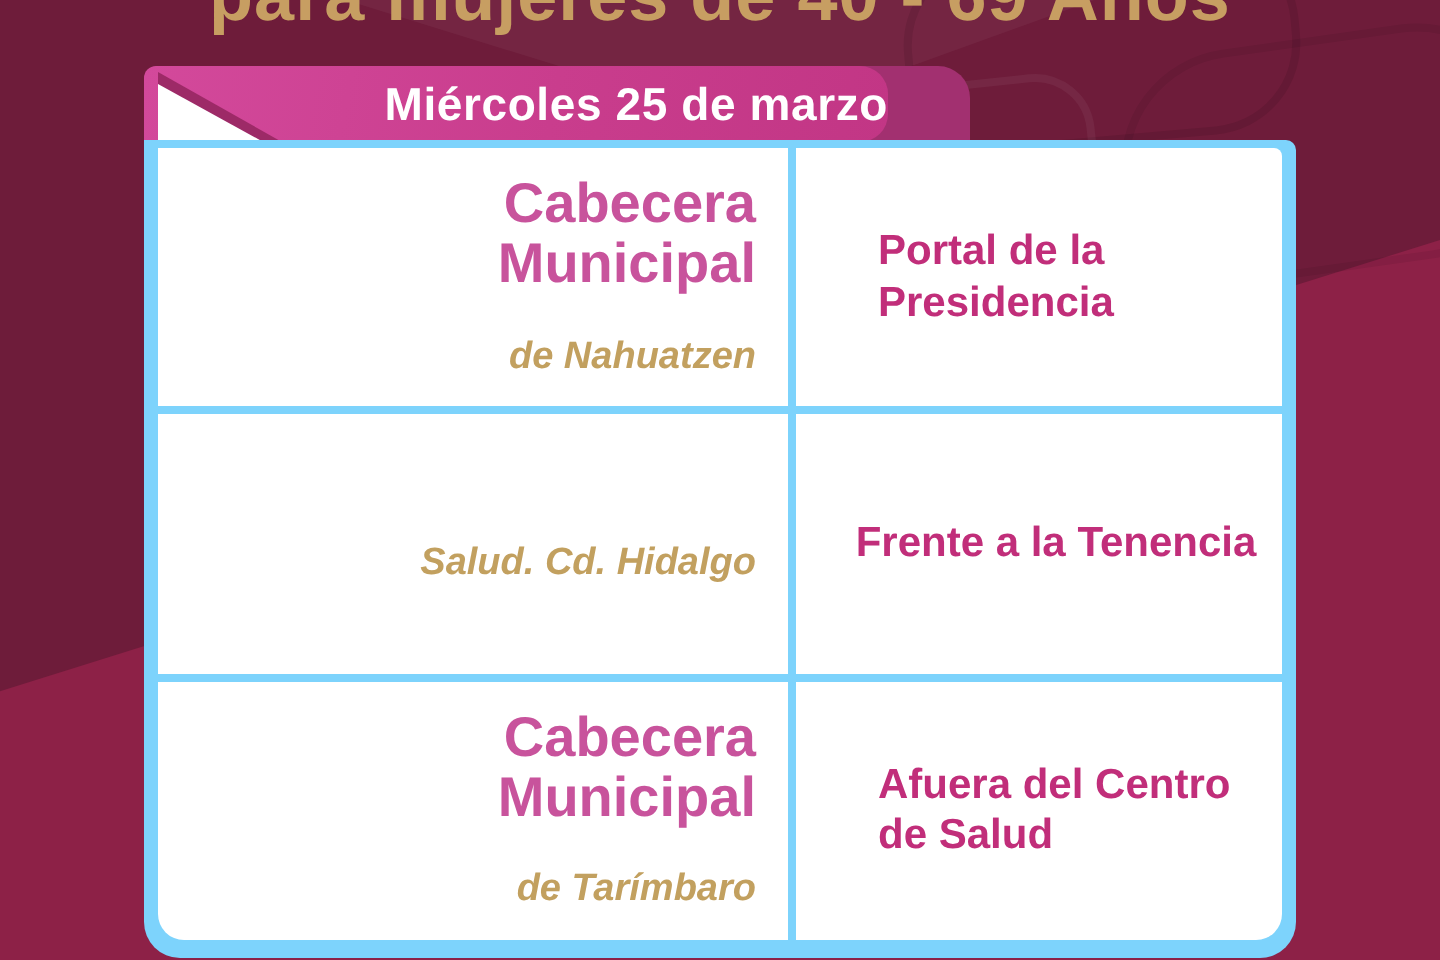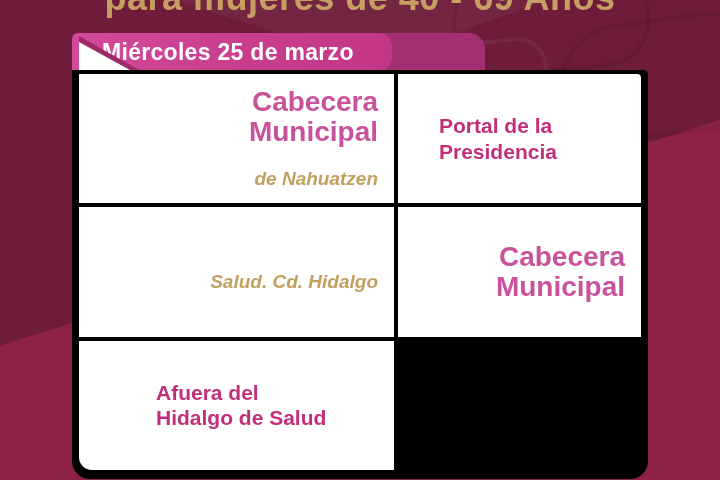--- a/index.html
+++ b/index.html
@@ -35,42 +35,42 @@
   }
 
   
   .frame{position:absolute;left:72px;top:33px;width:576px;height:446px;}
 
   .banner-back{
     position:absolute;left:268px;top:0;width:145px;height:38px;
     background:#A23070;border-radius:0 16px 0 0;
   }
   .banner{
-    position:absolute;left:0;top:0;width:320px;height:38px;
+    position:absolute;left:0;top:0;width:372px;height:38px;
     background:linear-gradient(100deg,#D3499B 0%,#C93D8D 55%,#C23685 100%);
     border-radius:6px 14px 14px 0;
-    display:flex;align-items:center;justify-content:flex-start;
+    display:flex;align-items:center;justify-content:flex-end;
     padding-left:30px;box-sizing:border-box;
   }
   .banner-label{
     color:#ffffff;font-weight:bold;font-size:23px;letter-spacing:.3px;
   }
   .fold{position:absolute;left:7px;top:3px;width:62px;height:35px;}
   .fold .shadow{
     position:absolute;inset:0;background:#9D2A67;
     clip-path:polygon(0 0,100% 100%,0 100%);
   }
   .fold .paper{
     position:absolute;inset:0;background:#ffffff;
     clip-path:polygon(0 17%,85% 100%,0 100%);
   }
 
   .table-body{
     position:absolute;left:0;top:37px;width:576px;height:409px;
-    background:#000000;
+    background:#7dd3fc;
     border-radius:0 5px 18px 18px;
     box-sizing:border-box;
     padding:4px 7px 9px 7px;
     display:grid;
     grid-template-columns:315px 1fr;
     grid-template-rows:repeat(3,1fr);
     gap:4px;
   }
   .cell{background:#ffffff;display:flex;flex-direction:column;justify-content:center;}
   .cell.loc{align-items:flex-end;text-align:right;padding-right:16px;}
@@ -121,22 +121,26 @@
       <div class="loc-title">Cabecera Municipal</div>
       <div class="loc-sub">de Nahuatzen</div>
     </div>
     <div class="cell venue narrow">
       <div class="venue-label">Portal de la Presidencia</div>
     </div>
 
     <div class="cell loc">
       <div class="loc-sub">Salud. Cd. Hidalgo</div>
     </div>
+    <div class="cell venue">
+      <div class="venue-label">Frente a la Tenencia</div>
+    </div>
 
     <div class="cell loc">
       <div class="loc-title">Cabecera Municipal</div>
+      <div class="loc-sub">de Tarímbaro</div>
     </div>
     <div class="cell venue narrow">
-      <div class="venue-label">Afuera del Hidalgo de Salud</div>
+      <div class="venue-label">Afuera del Centro de Salud</div>
     </div>
 
   </div>
 </div>
 
 </body></html>

